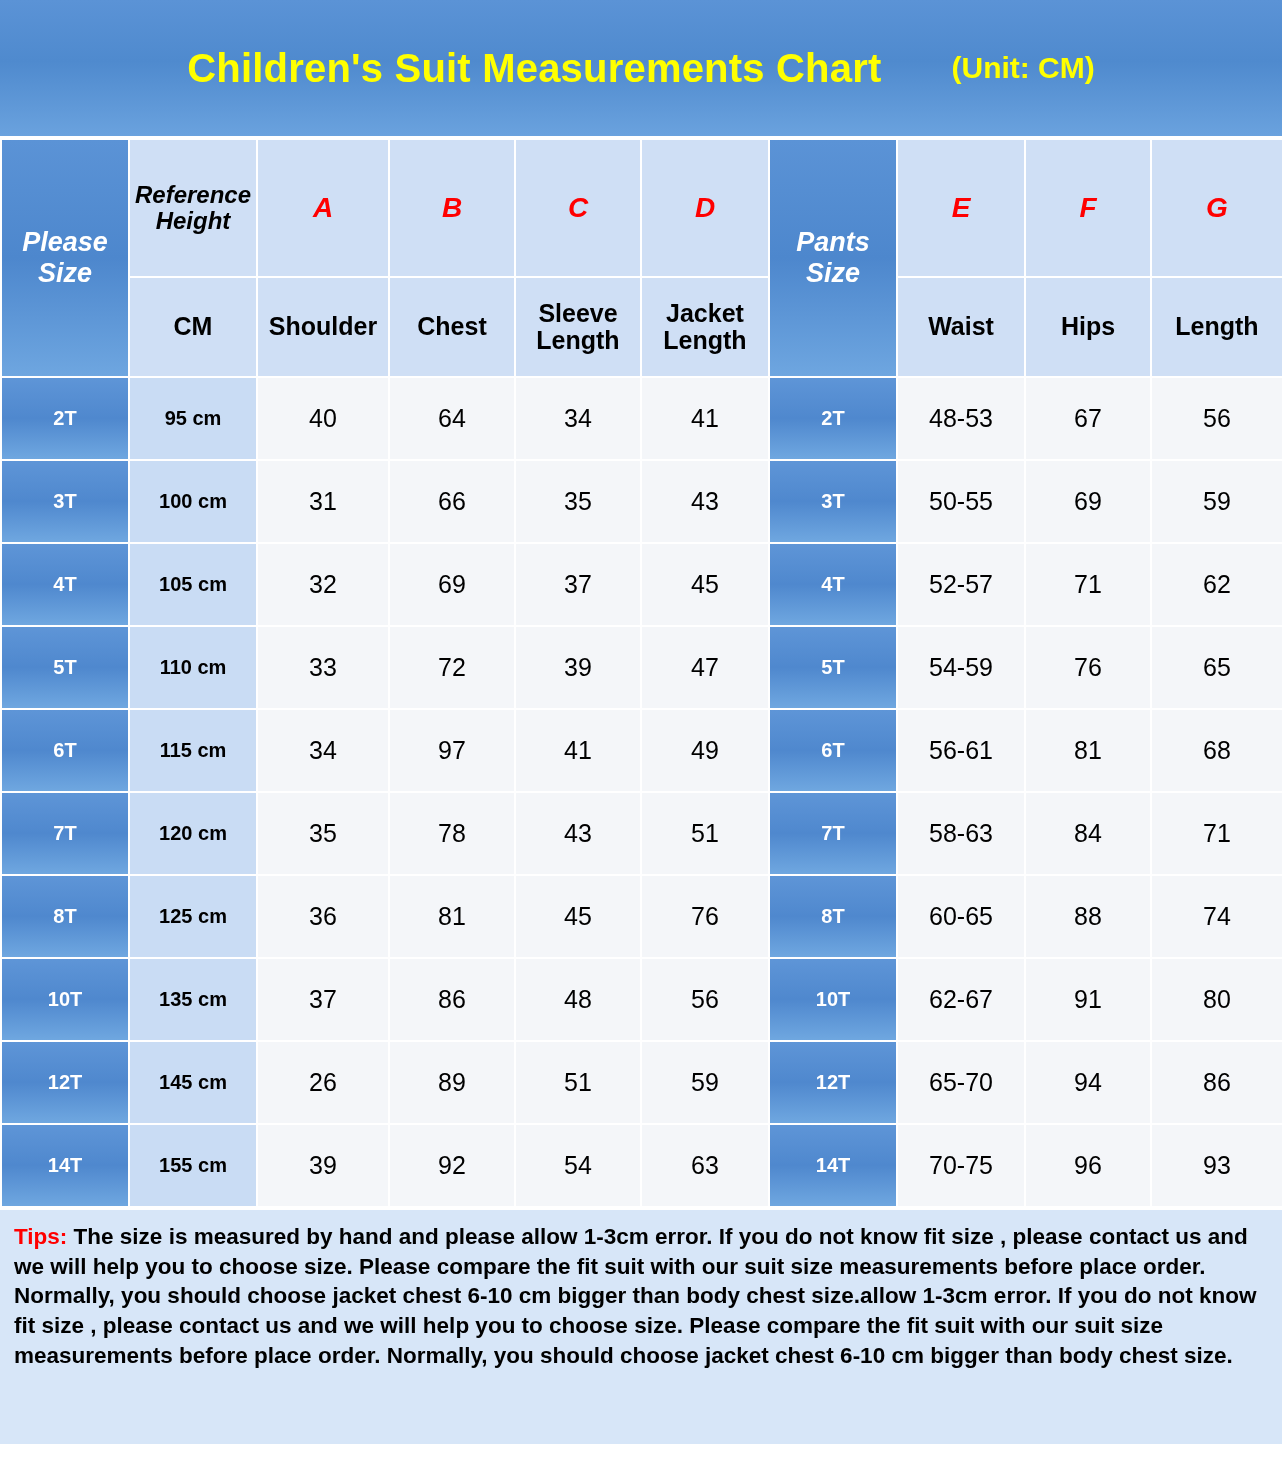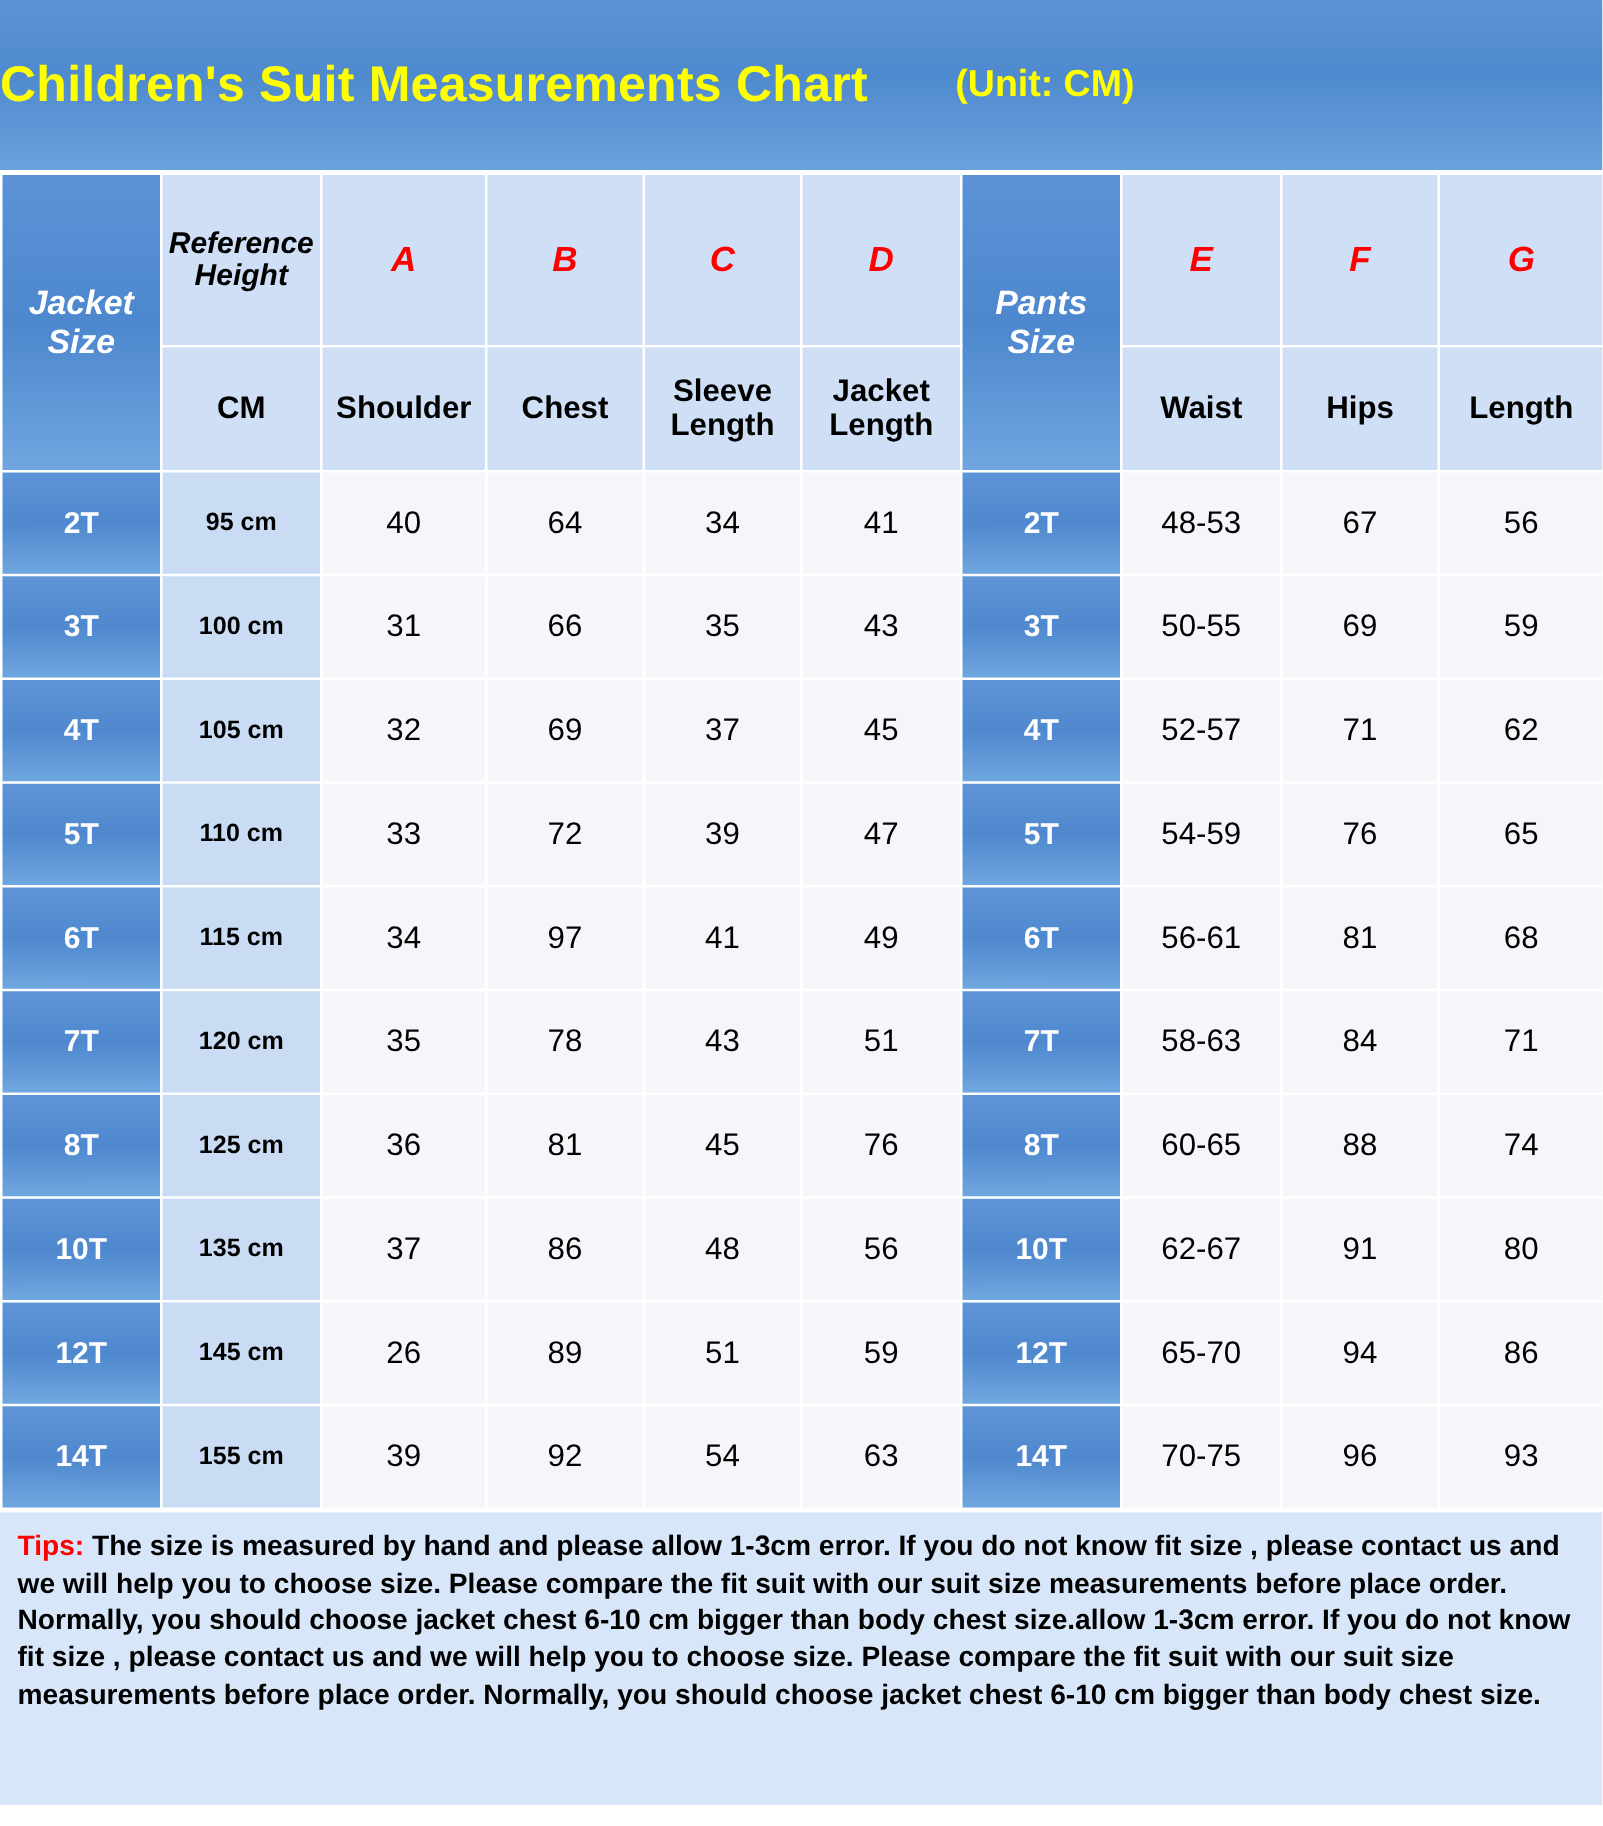--- a/index.html
+++ b/index.html
@@ -19,20 +19,21 @@
     position: relative;
     background: #ffffff;
     box-sizing: border-box;
   }
   
   .title-band {
     height: 138px;
     background: linear-gradient(180deg, #5b93d6 0%, #4f8ace 45%, #6aa2de 100%);
     display: flex;
     align-items: center;
+    justify-content: center;
     gap: 70px;
     border-bottom: 2px solid #ffffff;
     box-sizing: border-box;
   }
   .title-main {
     color: #ffff00;
     font-size: 40px;
     font-weight: bold;
     letter-spacing: 0.2px;
     white-space: nowrap;
@@ -97,21 +98,21 @@
     line-height: 1.1;
     margin-top: 48px;
   }
   .hdr-row-1 td { height: 138px; font-style: italic; }
   .hdr-row-2 td { height: 100px; }
 
   
   .size-cell {
     background: linear-gradient(180deg, #5e95d7 0%, #4f88ce 50%, #6fa7e0 100%);
     color: #ffffff;
-    font-size: 24px;
+    font-size: 20px;
     font-weight: bold;
   }
   .ref-cell {
     background: #c9dcf4;
     color: #000000;
     font-size: 20px;
     font-weight: bold;
   }
   .val-cell {
     background: #f4f6f9;
@@ -158,21 +159,21 @@
         <col class="c-chest">
       <col class="c-sleeve">
         <col class="c-jlen">
         <col class="c-pants">
         <col class="c-waist">
       <col class="c-hips">
         <col class="c-len">
     </colgroup>
     <thead>
       <tr class="hdr-row-1">
-        <td class="h-dark" rowspan="2">Jacket Size</td>
+        <td class="h-dark" rowspan="2">Please Size</td>
         <td class="h-light">Reference Height</td>
         <td class="h-letter">A</td>
         <td class="h-letter">B</td>
         <td class="h-letter">C</td>
         <td class="h-letter">D</td>
         <td class="h-dark" rowspan="2">Pants Size</td>
         <td class="h-letter">E</td>
         <td class="h-letter">F</td>
         <td class="h-letter">G</td>
       </tr>

